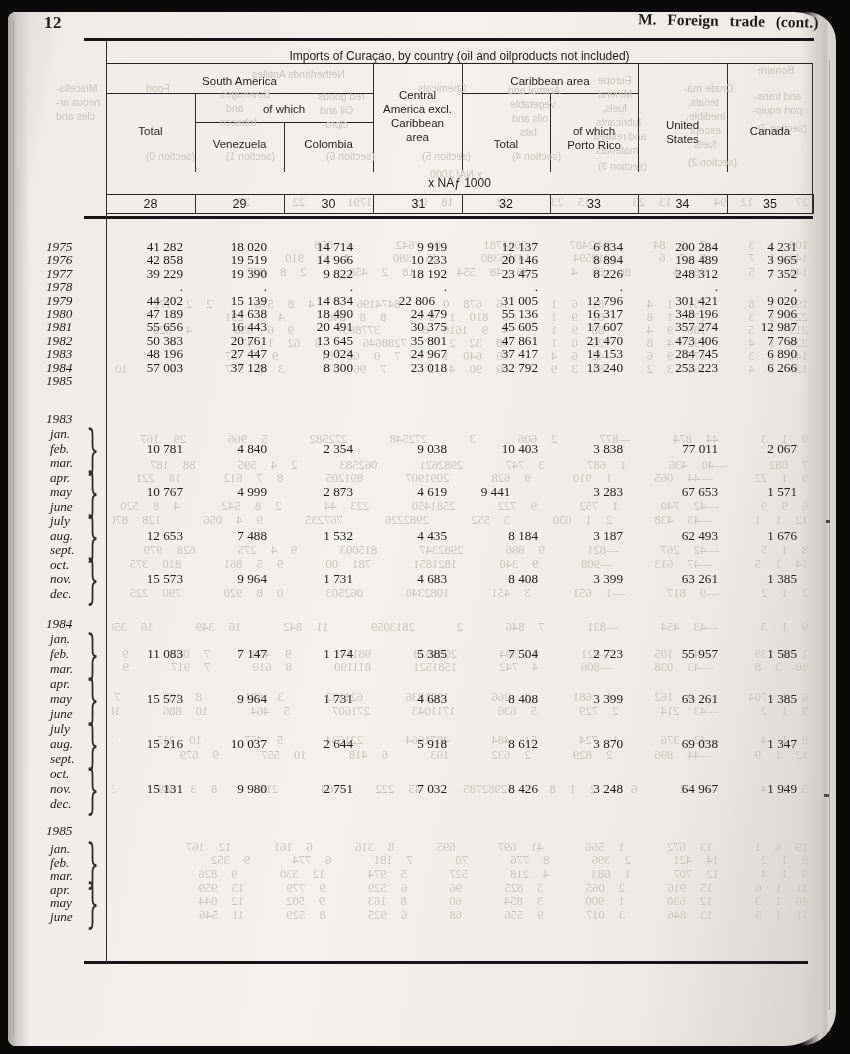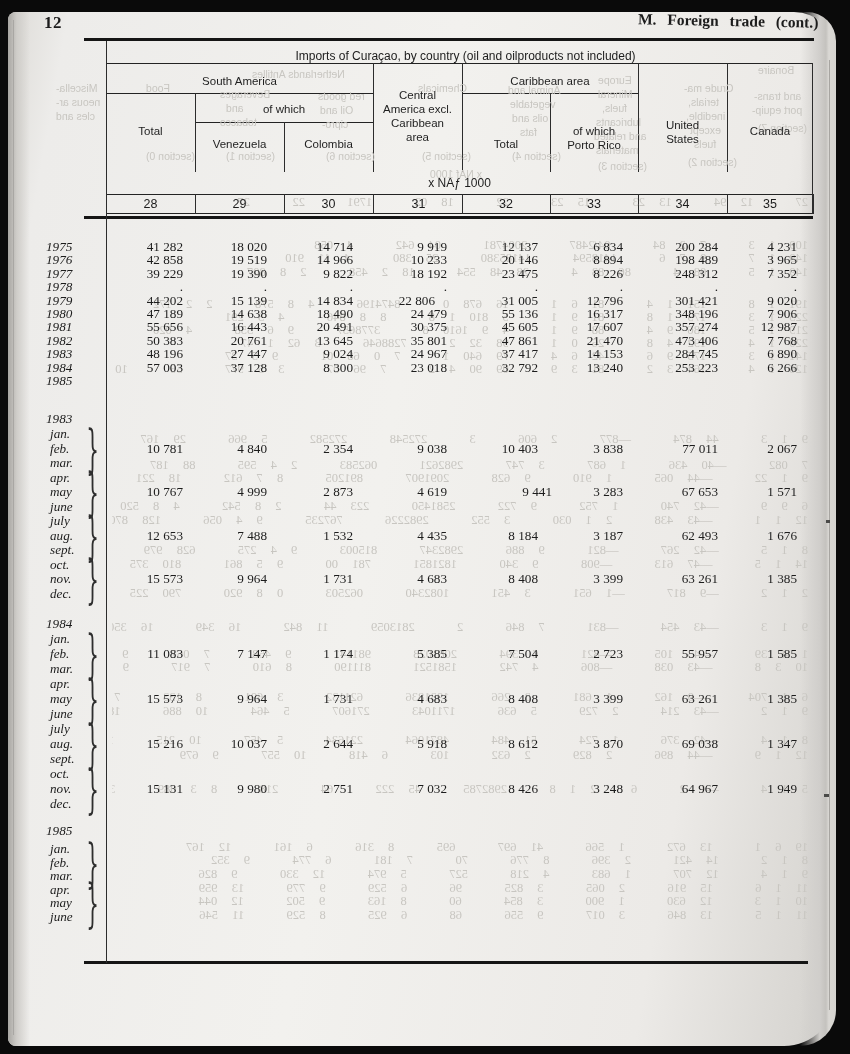--- a/index.html
+++ b/index.html
@@ -25,21 +25,21 @@
   .hdr{position:absolute;font:11.5px "Liberation Sans",sans-serif;color:#1f1f1f;text-align:center;line-height:14px;z-index:3;}
   .unit{position:absolute;font:12px "Liberation Sans",sans-serif;text-align:center;z-index:3;}
   .colnum{position:absolute;font:12.5px "Liberation Sans",sans-serif;text-align:center;z-index:3;}
   .val{position:absolute;font:13.2px "Liberation Serif",serif;text-align:right;white-space:pre;z-index:3;height:14px;line-height:14px;}
   .rowlab{position:absolute;font:italic 13.2px "Liberation Serif",serif;z-index:3;height:14px;line-height:14px;}
   .brace{position:absolute;font:300 40px "DejaVu Serif",serif;color:#2e2e2e;z-index:3;
          height:48px;line-height:46px;transform:scale(.5,1.32);transform-origin:center;}
   .bleed{position:absolute;color:#c8c6c1;z-index:1;white-space:pre;filter:blur(.35px);}
   .bw{font:10.5px "Liberation Sans",sans-serif;display:inline-block;transform:scaleX(-1);line-height:13px;}
   .bn{font:12.5px "Liberation Serif",serif;transform:scaleX(-1);word-spacing:11px;overflow:hidden;height:14px;}
-  .title{position:absolute;font:12px "Liberation Sans",sans-serif;text-align:center;z-index:3;padding-left:6px;}
+  .title{position:absolute;font:12px "Liberation Sans",sans-serif;text-align:center;z-index:3;}
 </style>
 </head>
 <body>
 
 <div id="stage">
   <div id="paper"></div>
   <div class="gutter"></div>
   <div class="edgeband"></div>
   <div class="edgeline-l"></div>
   <div class="edgeline-r"></div>
@@ -216,21 +216,21 @@
       <div class="val" style="left: 633px; top: 441.5px; width: 85px;">77 011</div>
       <div class="val" style="left: 712px; top: 441.5px; width: 85px;">2 067</div>
       <div class="rowlab" style="left: 50px; top: 470.5px;">apr.</div>
       <div class="rowlab" style="left: 50px; top: 485px;">may</div>
       <div class="rowlab" style="left: 50px; top: 499.5px;">june</div>
       <div class="brace" style="left: 80px; top: 469px;">}</div>
       <div class="val" style="left: 98px; top: 485px; width: 85px;">10 767</div>
       <div class="val" style="left: 182px; top: 485px; width: 85px;">4 999</div>
       <div class="val" style="left: 268px; top: 485px; width: 85px;">2 873</div>
       <div class="val" style="left: 362px; top: 485px; width: 85px;">4 619</div>
-      <div class="val" style="left: 467px; top: 485px; width: 85px;">9 441</div>
+      <div class="val" style="left: 453px; top: 485px; width: 85px; text-align: center;">9 441</div>
       <div class="val" style="left: 538px; top: 485px; width: 85px;">3 283</div>
       <div class="val" style="left: 633px; top: 485px; width: 85px;">67 653</div>
       <div class="val" style="left: 712px; top: 485px; width: 85px;">1 571</div>
       <div class="rowlab" style="left: 50px; top: 514px;">july</div>
       <div class="rowlab" style="left: 50px; top: 528.5px;">aug.</div>
       <div class="rowlab" style="left: 50px; top: 543px;">sept.</div>
       <div class="brace" style="left: 80px; top: 512.5px;">}</div>
       <div class="val" style="left: 98px; top: 528.5px; width: 85px;">12 653</div>
       <div class="val" style="left: 182px; top: 528.5px; width: 85px;">7 488</div>
       <div class="val" style="left: 268px; top: 528.5px; width: 85px;">1 532</div>

